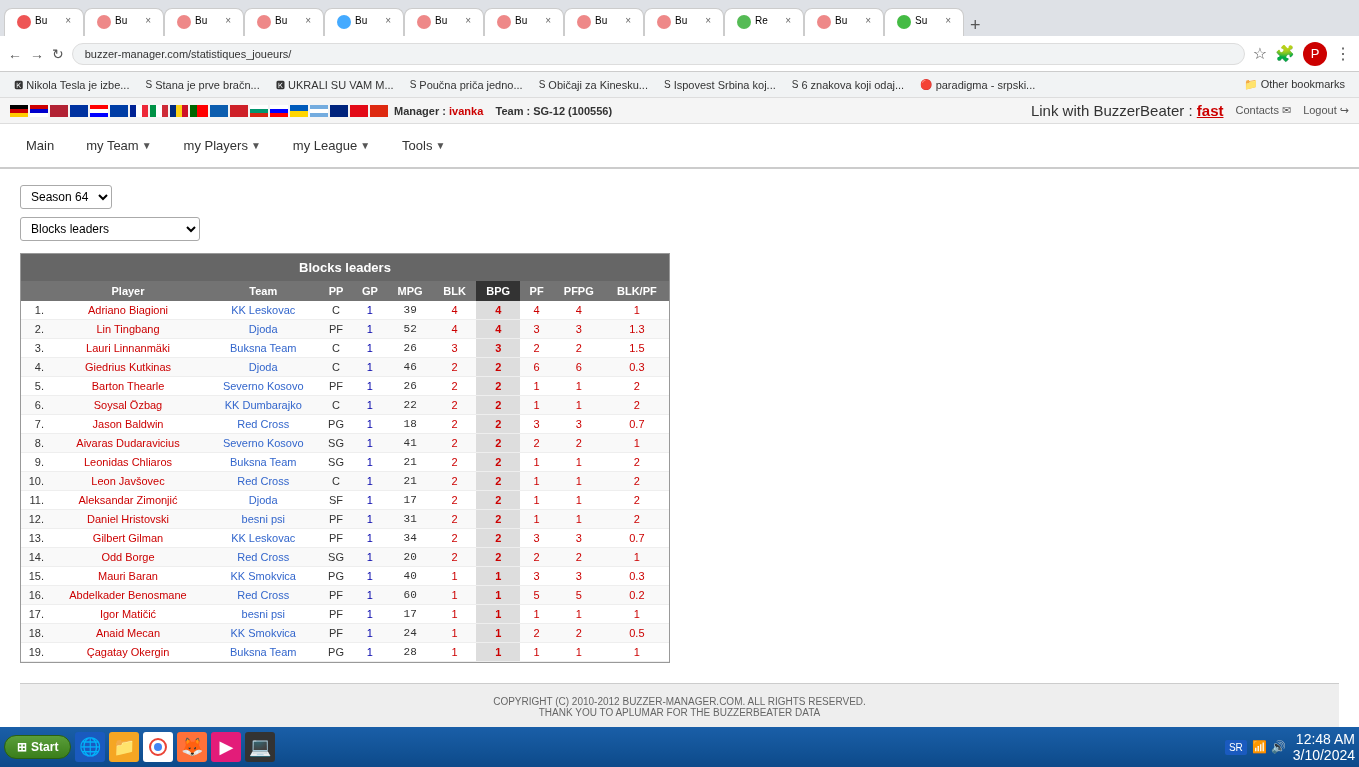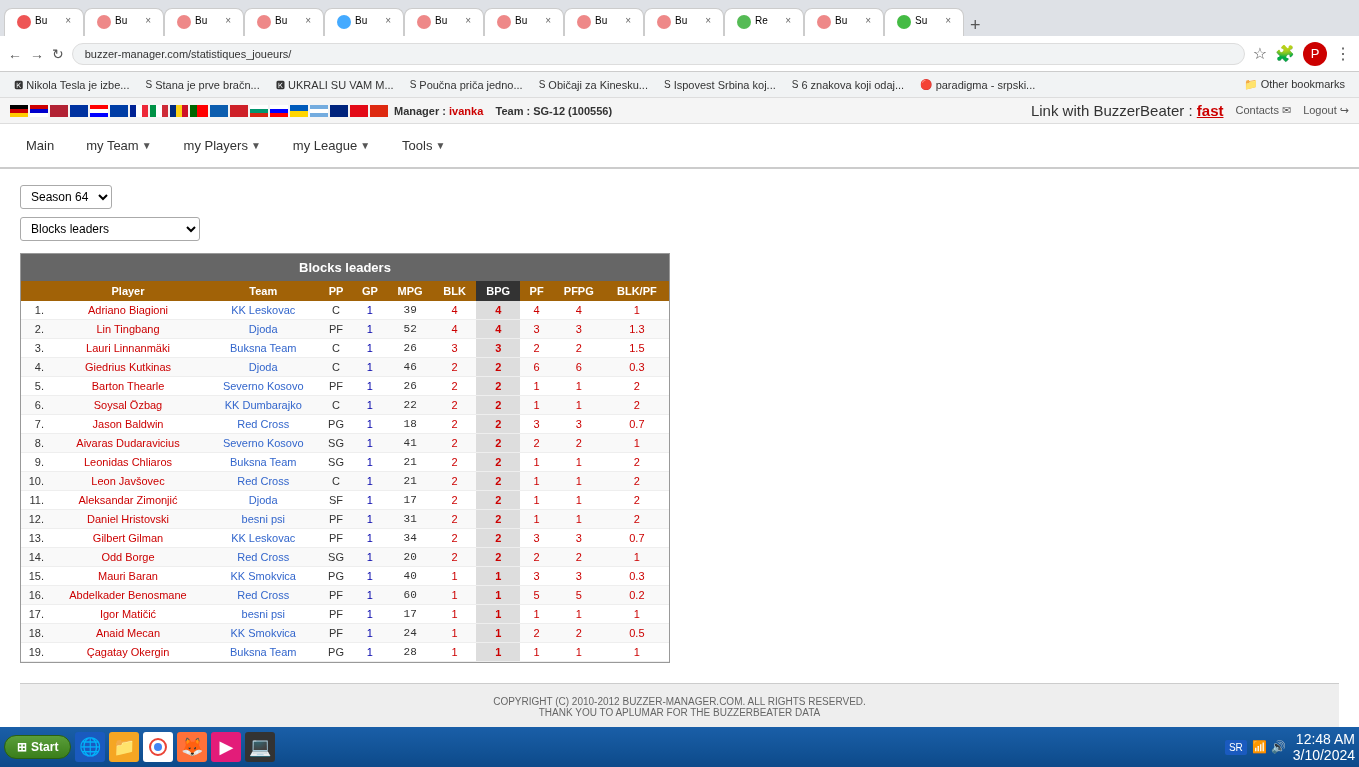--- a/index.html
+++ b/index.html
@@ -45,21 +45,21 @@
     .main-content { padding: 16px 20px; }
 
     
     .season-select { padding: 3px 6px; font-size: 12px; border: 1px solid #aaa; border-radius: 3px; background: #fff; margin-bottom: 8px; display: block; }
     .stat-type-select { padding: 3px 6px; font-size: 12px; border: 1px solid #aaa; border-radius: 3px; background: #fff; margin-bottom: 12px; min-width: 180px; }
 
     
     .stats-table-container { width: 650px; border: 1px solid #999; }
     .table-title { background: #666; color: #fff; text-align: center; padding: 6px; font-size: 13px; font-weight: bold; }
     .stats-table { width: 100%; border-collapse: collapse; font-size: 11px; }
-    .stats-table thead tr { background: #a16207; color: #fff; border-radius: 6px; }
+    .stats-table thead tr { background: #737373; color: #fff; border-radius: 6px; }
     .stats-table thead th { padding: 4px 6px; text-align: center; font-size: 11px; font-weight: bold; }
     .stats-table thead th.bpg-col { background: #333; color: #fff; }
     .stats-table tbody tr:nth-child(even) { background: #f9f9f9; }
     .stats-table td { padding: 3px 5px; text-align: center; border-bottom: 1px solid #eee; }
     .stats-table td.rank { color: #333; text-align: right; width: 28px; }
     .stats-table td.player-name { text-align: center; }
     .stats-table td.player-name a { color: #c00; text-decoration: none; font-weight: normal; }
     .stats-table td.team-name a { color: #36c; text-decoration: none; }
     .stats-table td.pos-col { color: #333; }
     .stats-table td.gp-col { color: #00a; }

